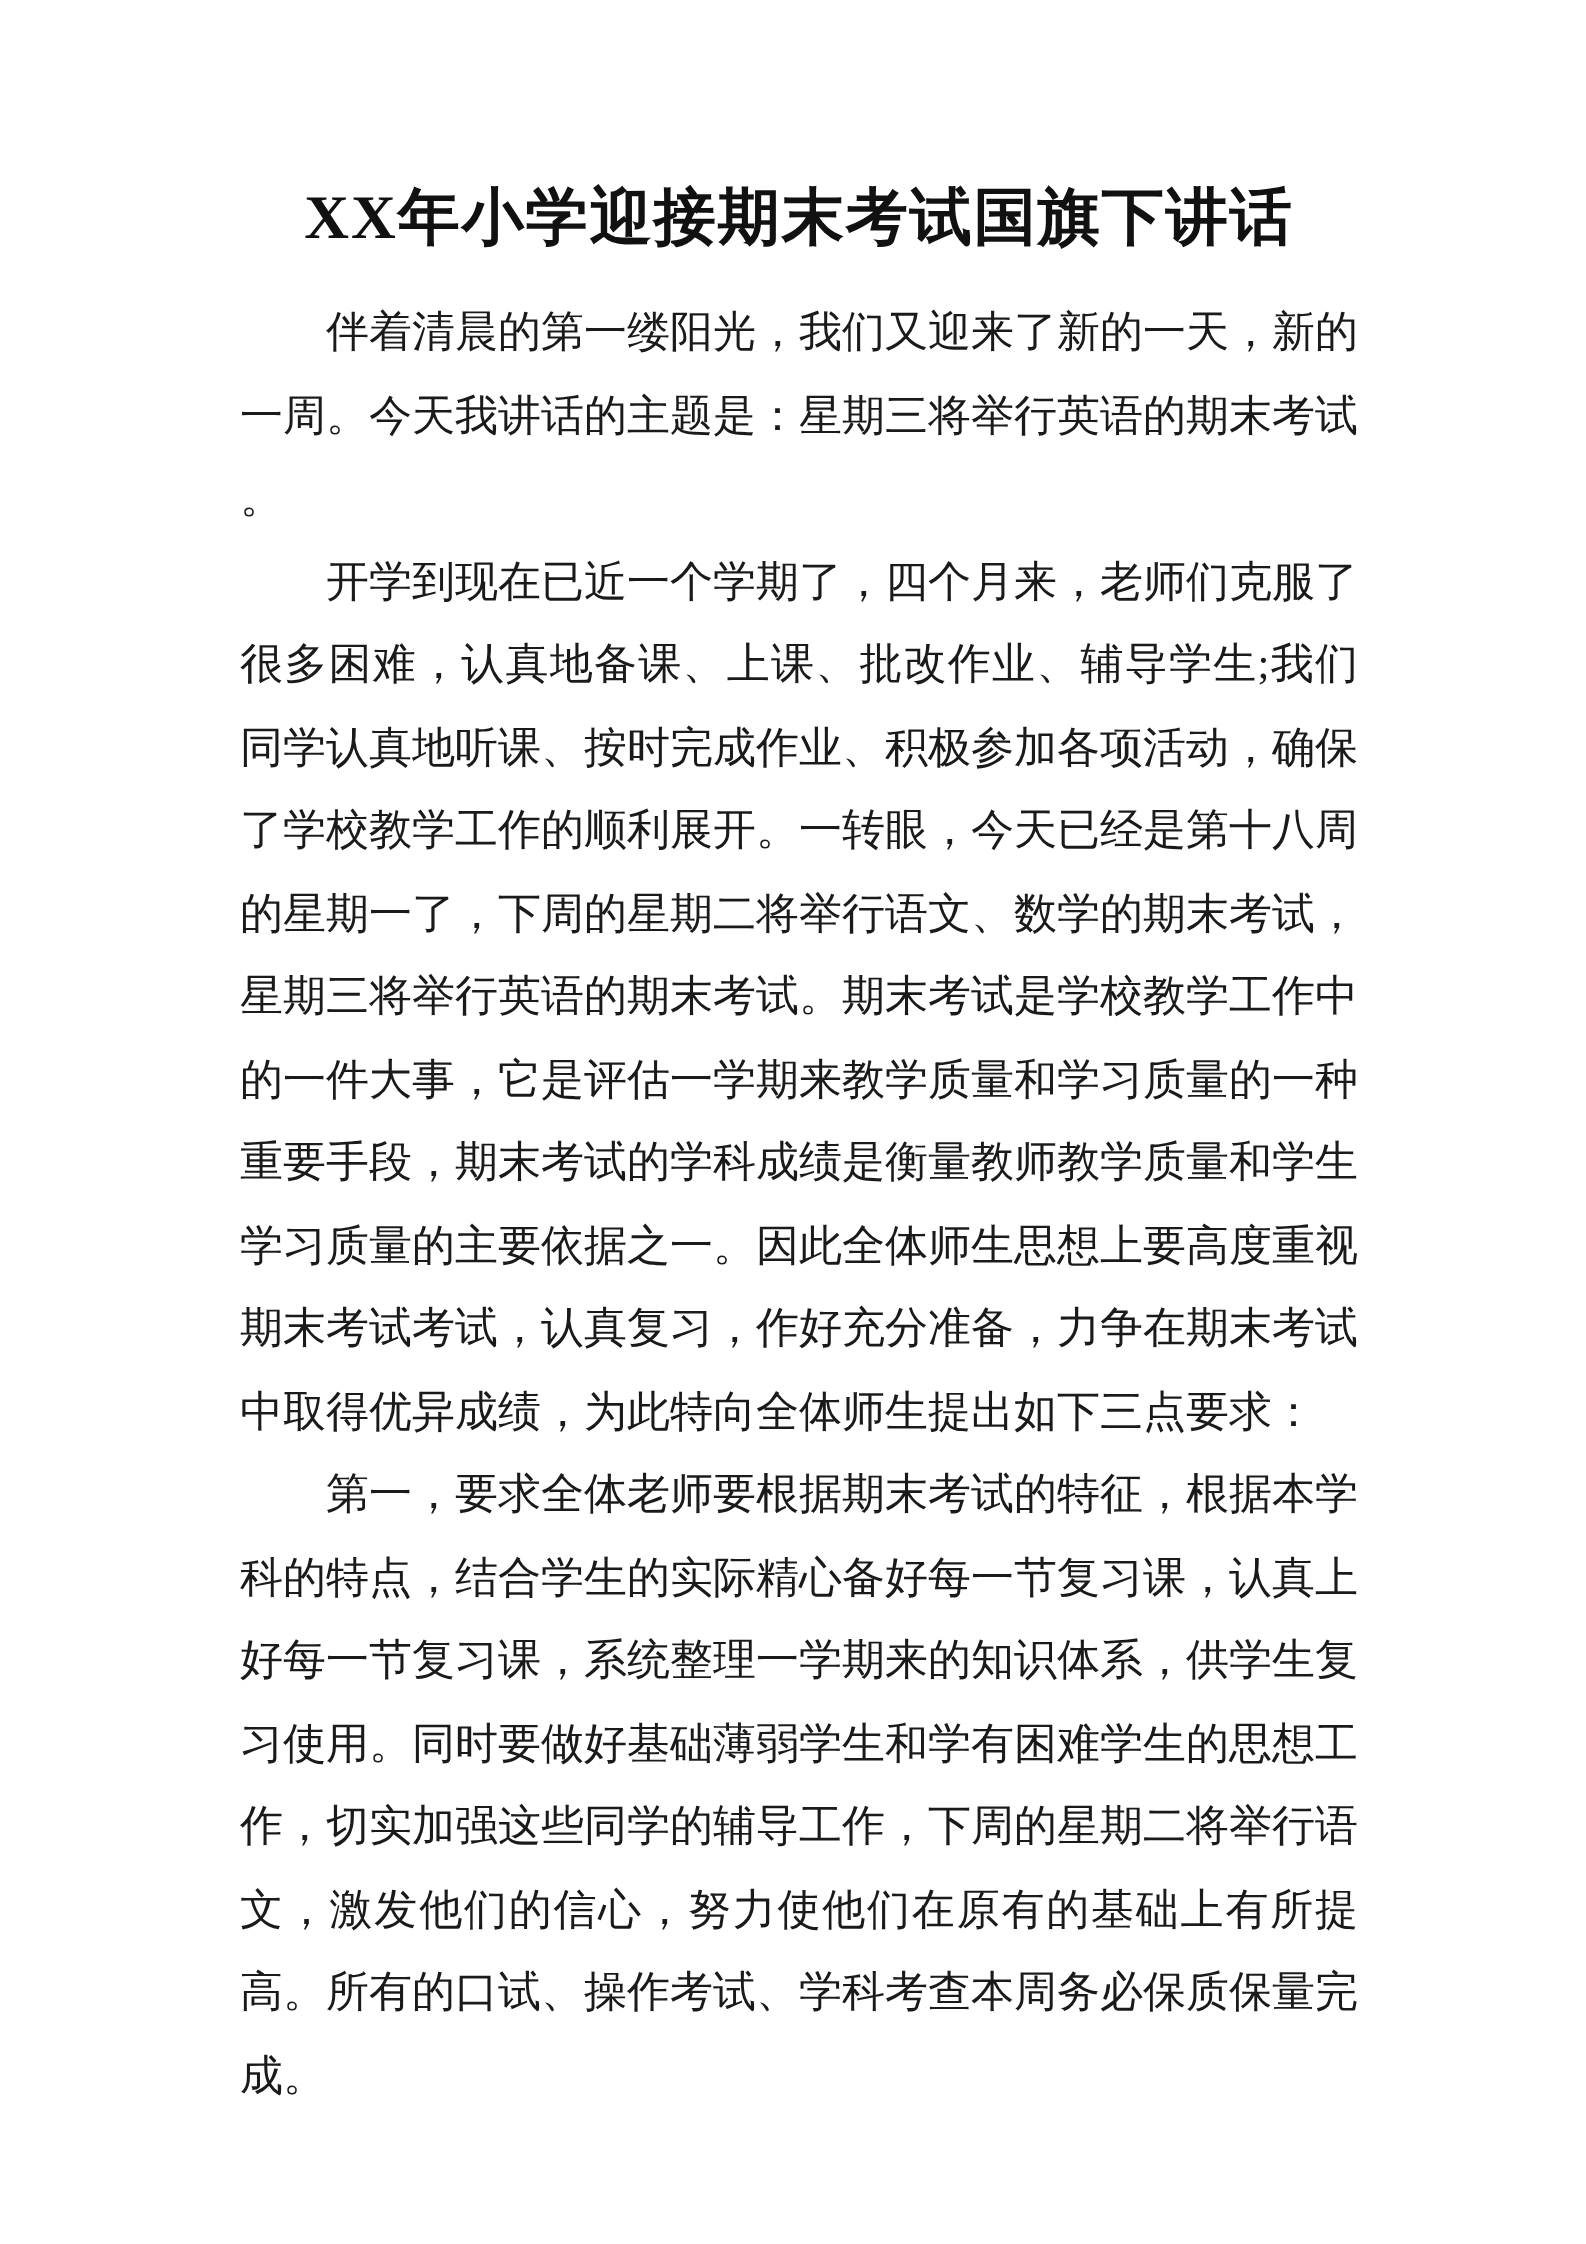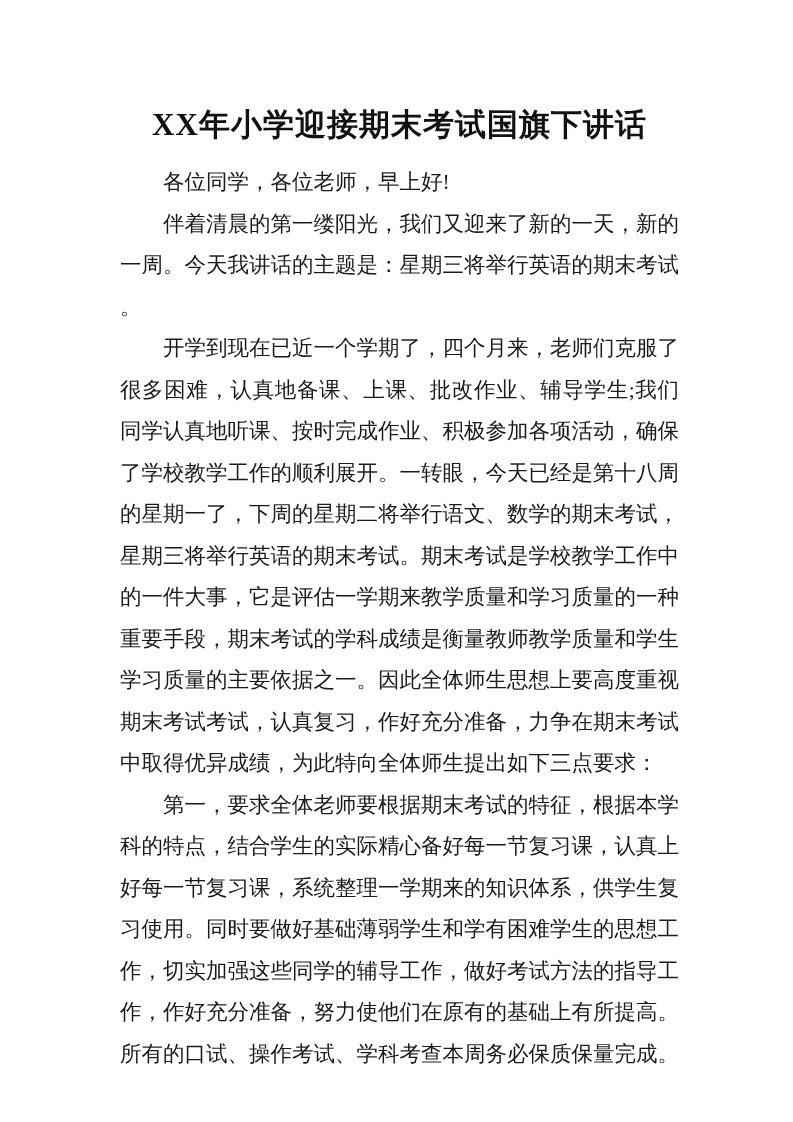--- a/index.html
+++ b/index.html
@@ -14,21 +14,21 @@
     font-family: "Liberation Serif", "DejaVu Serif", serif;
   }
   .page {
     box-sizing: border-box;
     width: 793px;
     height: 1122px;
     background: #ffffff;
     padding: 88px 114px 40px 120px;
   }
   .doc-title {
-    margin: 16px 0 16px 0;
+    margin: 0 0 16px 0;
     font-size: 31px;
     font-weight: bold;
     line-height: 42px;
     text-align: center;
     color: #111111;
     letter-spacing: 1px;
   }
   .doc-body p {
     margin: 0;
     font-size: 21.5px;
@@ -39,18 +39,17 @@
     color: #1a1a1a;
     word-break: break-all;
   }
 </style>
 </head>
 <body>
 
 <div class="page">
   <h1 class="doc-title">XX年小学迎接期末考试国旗下讲话</h1>
   <div class="doc-body">
-    <p>各位同学，各位老师，早上好!</p>
     <p>伴着清晨的第一缕阳光，我们又迎来了新的一天，新的一周。今天我讲话的主题是：星期三将举行英语的期末考试 。</p>
     <p>开学到现在已近一个学期了，四个月来，老师们克服了很多困难，认真地备课、上课、批改作业、辅导学生;我们同学认真地听课、按时完成作业、积极参加各项活动，确保了学校教学工作的顺利展开。一转眼，今天已经是第十八周的星期一了，下周的星期二将举行语文、数学的期末考试，星期三将举行英语的期末考试。期末考试是学校教学工作中的一件大事，它是评估一学期来教学质量和学习质量的一种重要手段，期末考试的学科成绩是衡量教师教学质量和学生学习质量的主要依据之一。因此全体师生思想上要高度重视期末考试考试，认真复习，作好充分准备，力争在期末考试中取得优异成绩，为此特向全体师生提出如下三点要求：</p>
-    <p>第一，要求全体老师要根据期末考试的特征，根据本学科的特点，结合学生的实际精心备好每一节复习课，认真上好每一节复习课，系统整理一学期来的知识体系，供学生复习使用。同时要做好基础薄弱学生和学有困难学生的思想工作，切实加强这些同学的辅导工作，做好考试方法的指导工作，作好充分准备，努力使他们在原有的基础上有所提高。所有的口试、操作考试、学科考查本周务必保质保量完成。</p>
+    <p>第一，要求全体老师要根据期末考试的特征，根据本学科的特点，结合学生的实际精心备好每一节复习课，认真上好每一节复习课，系统整理一学期来的知识体系，供学生复习使用。同时要做好基础薄弱学生和学有困难学生的思想工作，切实加强这些同学的辅导工作，下周的星期二将举行语文，激发他们的信心，努力使他们在原有的基础上有所提高。所有的口试、操作考试、学科考查本周务必保质保量完成。</p>
   </div>
 </div>
 
 </body></html>

